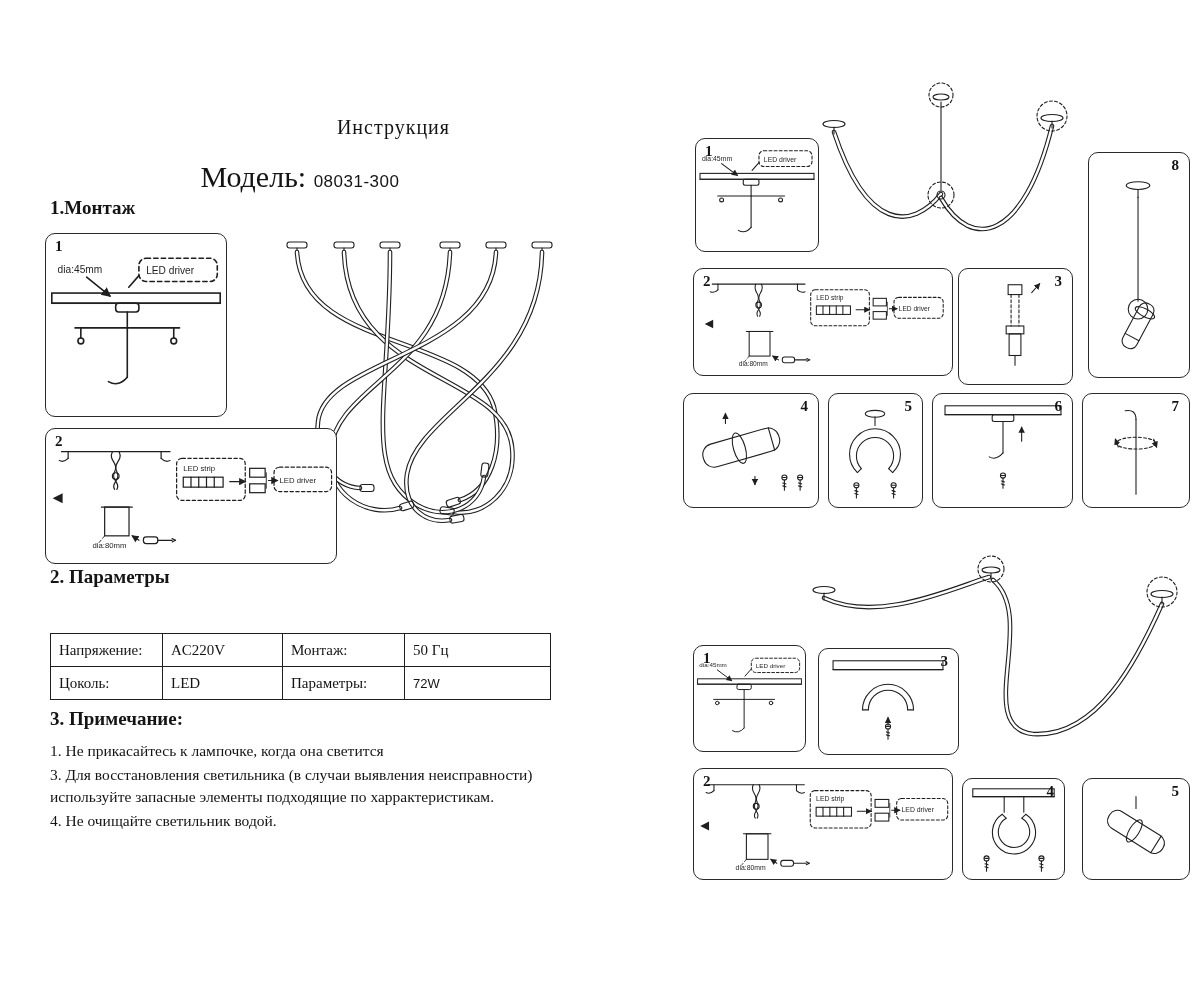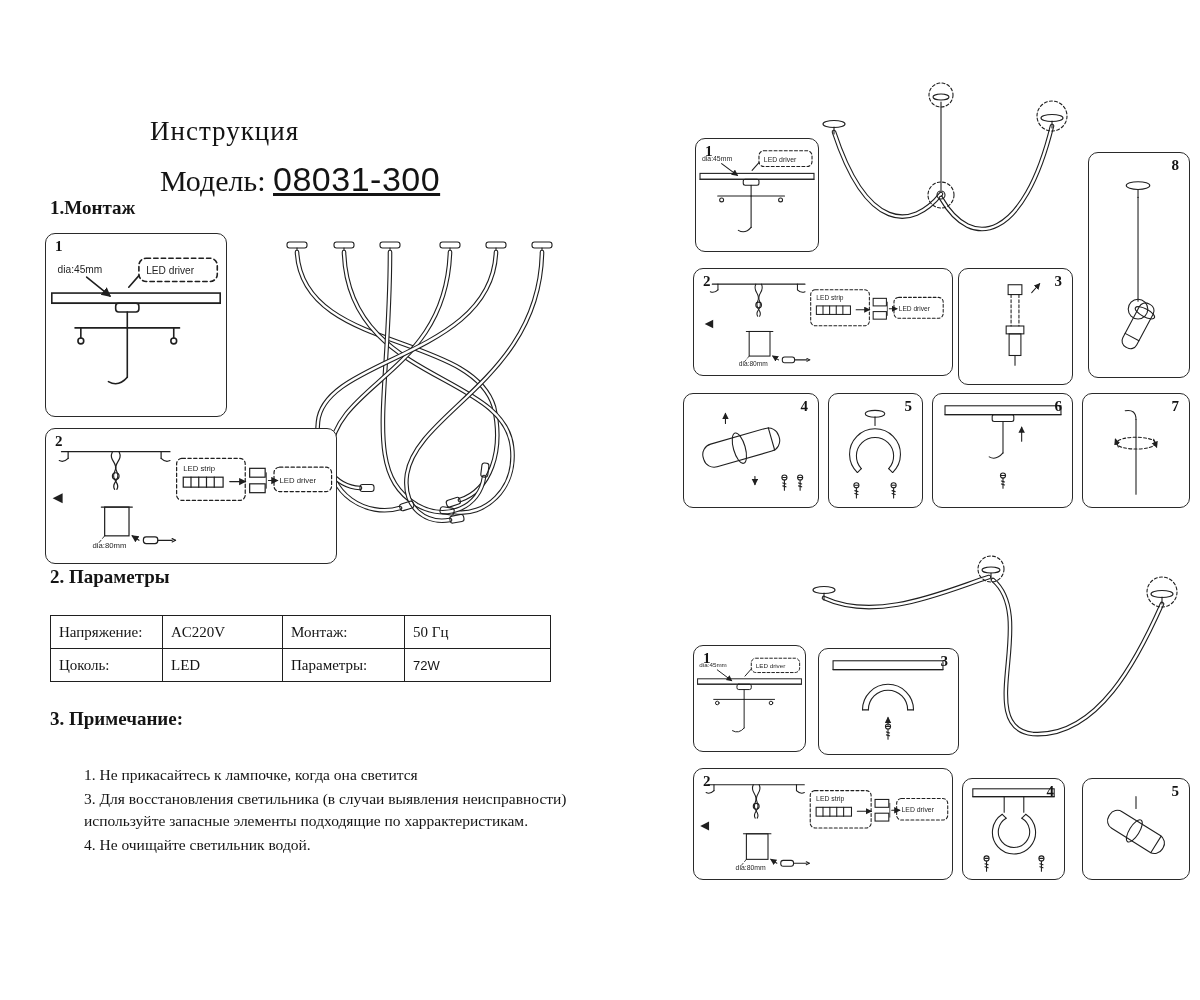--- a/index.html
+++ b/index.html
@@ -1,50 +1,50 @@
 <!DOCTYPE html>
 <html><head>
 <meta charset="utf-8">
 <style>
   * { margin:0; padding:0; box-sizing:border-box; }
   html,body { background:#fff; }
   body { width:1200px; height:1000px; position:relative; font-family:"Liberation Serif",serif; color:#141414; }
   #page { position:absolute; left:0; top:0; width:1200px; height:1000px; background:#fff; overflow:hidden; }
 
-  .title { position:absolute; left:150px; top:116px; width:300px; text-align:left;
-           font-size:27px; letter-spacing:1px; }
+  .title { position:absolute; left:150px; top:116px; width:300px; text-align:right;
+           font-size:20px; letter-spacing:1px; }
   .model { position:absolute; left:110px; top:160px; width:380px; text-align:center; font-size:30px; }
-  .model .num { font-family:"Liberation Sans",sans-serif; font-size:34px; letter-spacing:.5px;text-decoration:underline; }
+  .model .num { font-family:"Liberation Sans",sans-serif; font-size:17px; letter-spacing:.5px; }
 
   .sec { position:absolute; font-size:19px;font-weight:bold; }
 
   .box { position:absolute; border:1.6px solid #2a2a2a; border-radius:10px; background:#fff; z-index:2; }
   .box .stepnum { position:absolute; top:4px; left:9px; font-weight:bold; font-size:15px; z-index:3; }
   .box .stepnum.tr { left:auto; right:10px; }
   .box svg { position:absolute; left:0; top:0; width:100%; height:100%; }
 
   .wave { position:absolute; z-index:1; }
   .wave svg, .freedraw svg { width:100%; height:100%; display:block; }
 
   svg line, svg path, svg rect, svg circle, svg ellipse {
     stroke:#1f1f1f; stroke-width:1.1; fill:none; stroke-linecap:round; }
   svg text { stroke:none; fill:#1f1f1f; font-family:"Liberation Sans",sans-serif; font-size:7px; }
   svg .dash { stroke-dasharray:3 2.2; }
   svg .tube-o { stroke-width:4.6; stroke-linecap:round; }
   svg .tube-i { stroke:#fff; stroke-width:2.4; stroke-linecap:round; }
   svg .fillb { fill:#1f1f1f; stroke:none; }
   svg .thin { stroke-width:0.8; }
 
-  table.params { position:absolute; left:50px; top:615px; border-collapse:collapse; z-index:2;
+  table.params { position:absolute; left:50px; top:633px; border-collapse:collapse; z-index:2;
                  font-size:15px;padding-left:42px; }
   table.params td { border:1.2px solid #1f1f1f; height:33px; padding:0 8px; vertical-align:middle; }
   td.w1{width:112px} td.w2{width:120px} td.w3{width:122px} td.w4{width:146px}
   td.sansval { font-family:"Liberation Sans",sans-serif; font-size:13px; }
 
-  .notes { position:absolute; left:50px; top:764px; width:538px; font-size:15.5px; line-height:1.42;margin-left:34px; }
+  .notes { position:absolute; left:50px; top:740px; width:538px; font-size:15.5px; line-height:1.42; }
   .note { margin-bottom:2px; }
 </style>
 </head>
 <body>
 
 <div id="page">
 
   <svg width="0" height="0" style="position:absolute">
     <defs>
       <pattern id="hatch" width="6" height="6" patternUnits="userSpaceOnUse" patternTransform="rotate(45)">

